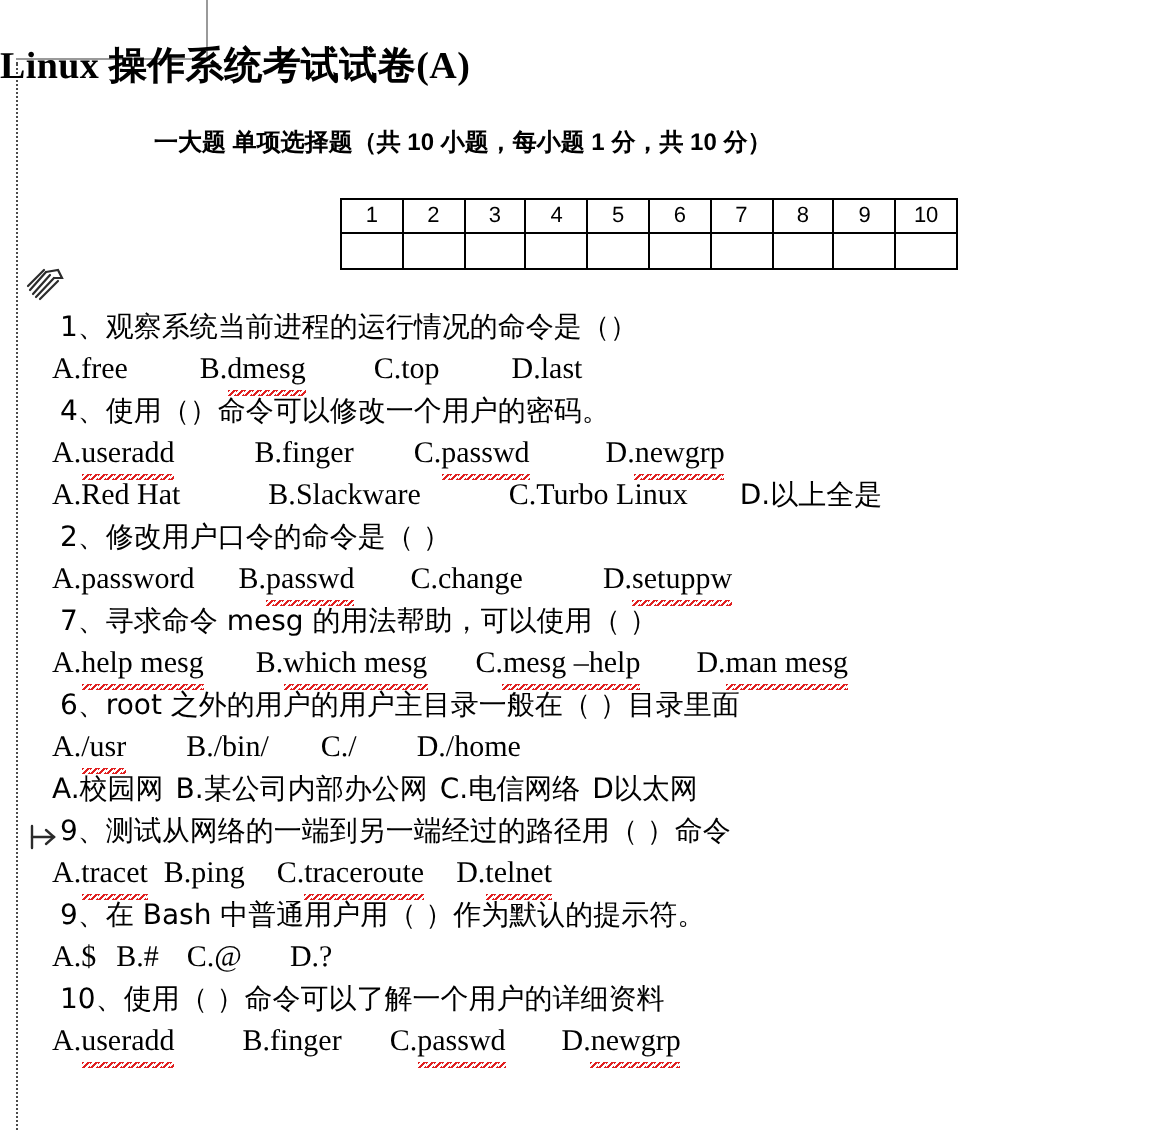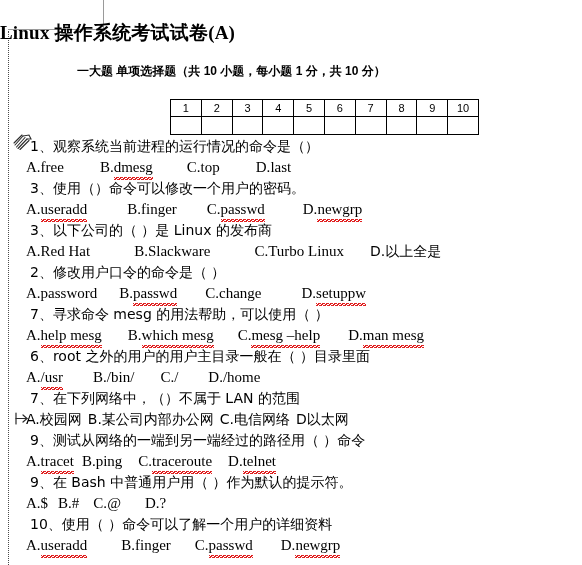--- a/index.html
+++ b/index.html
@@ -100,21 +100,21 @@
     line-height: 16px;
   }
   .answer-table tr.answers td {
     height: 17px;
   }
 
   
   .qblock {
     position: absolute;
     left: 0;
-    top: 136px;
+    top: 154px;
     width: 484px;
   }
   .line {
     position: relative;
     font-size: 15px;
     line-height: 21px;
     white-space: nowrap;
     height: 21px;
   }
   .line.q {            
@@ -197,31 +197,29 @@
         <td></td>
         <td></td>
         <td></td>
       </tr>
     </tbody>
   </table>
 
   <div class="qblock" id="questions-container">
       <div class="line q"><span class="cjk">1、观察系统当前进程的运行情况的命令是（）</span></div>
       <div class="line o"><span class="lat"><span>A.</span><span>free</span></span><span class="gap" style="width: 36px;">&nbsp;</span><span class="lat"><span>B.</span><span class="sq">dmesg</span></span><span class="gap" style="width: 34px;">&nbsp;</span><span class="lat"><span>C.</span><span>top</span></span><span class="gap" style="width: 36px;">&nbsp;</span><span class="lat"><span>D.</span><span>last</span></span></div>
-      <div class="line q"><span class="cjk">3、使用（）命令可以修改一个用户的密码。</span></div>
+      <div class="line q"><span class="cjk">4、使用（）命令可以修改一个用户的密码。</span></div>
       <div class="line o"><span class="lat"><span>A.</span><span class="sq">useradd</span></span><span class="gap" style="width: 40px;">&nbsp;</span><span class="lat"><span>B.</span><span>finger</span></span><span class="gap" style="width: 30px;">&nbsp;</span><span class="lat"><span>C.</span><span class="sq">passwd</span></span><span class="gap" style="width: 38px;">&nbsp;</span><span class="lat"><span>D.</span><span class="sq">newgrp</span></span></div>
-      <div class="line q"><span class="cjk">3、以下公司的（ ）是 Linux 的发布商</span></div>
       <div class="line o"><span class="lat"><span>A.</span><span>Red  Hat</span></span><span class="gap" style="width: 44px;">&nbsp;</span><span class="lat"><span>B.</span><span>Slackware</span></span><span class="gap" style="width: 44px;">&nbsp;</span><span class="lat"><span>C.</span><span>Turbo Linux</span></span><span class="gap" style="width: 26px;">&nbsp;</span><span class="cjk"><span>D.</span><span>以上全是</span></span></div>
       <div class="line q"><span class="cjk">2、修改用户口令的命令是（ ）</span></div>
       <div class="line o"><span class="lat"><span>A.</span><span>password</span></span><span class="gap" style="width: 22px;">&nbsp;</span><span class="lat"><span>B.</span><span class="sq">passwd</span></span><span class="gap" style="width: 28px;">&nbsp;</span><span class="lat"><span>C.</span><span>change</span></span><span class="gap" style="width: 40px;">&nbsp;</span><span class="lat"><span>D.</span><span class="sq">setuppw</span></span></div>
       <div class="line q"><span class="cjk">7、寻求命令 mesg 的用法帮助，可以使用（ ）</span></div>
       <div class="line o"><span class="lat"><span>A.</span><span class="sq">help mesg</span></span><span class="gap" style="width: 26px;">&nbsp;</span><span class="lat"><span>B.</span><span class="sq">which mesg</span></span><span class="gap" style="width: 24px;">&nbsp;</span><span class="lat"><span>C.</span><span class="sq">mesg –help</span></span><span class="gap" style="width: 28px;">&nbsp;</span><span class="lat"><span>D.</span><span class="sq">man mesg</span></span></div>
       <div class="line q"><span class="cjk">6、root 之外的用户的用户主目录一般在（ ）目录里面</span></div>
       <div class="line o"><span class="lat"><span>A.</span><span class="sq">/usr</span></span><span class="gap" style="width: 30px;">&nbsp;</span><span class="lat"><span>B.</span><span>/bin/</span></span><span class="gap" style="width: 26px;">&nbsp;</span><span class="lat"><span>C.</span><span>/</span></span><span class="gap" style="width: 30px;">&nbsp;</span><span class="lat"><span>D.</span><span>/home</span></span></div>
-      <div class="line q"><span class="cjk">7、在下列网络中，（）不属于 LAN 的范围</span></div>
       <div class="line o"><span class="cjk"><span>A.</span><span>校园网</span></span><span class="gap" style="width: 6px;">&nbsp;</span><span class="cjk"><span>B.</span><span>某公司内部办公网</span></span><span class="gap" style="width: 6px;">&nbsp;</span><span class="cjk"><span>C.</span><span>电信网络</span></span><span class="gap" style="width: 6px;">&nbsp;</span><span class="cjk"><span>D</span><span>以太网</span></span></div>
       <div class="line q"><span class="cjk">9、测试从网络的一端到另一端经过的路径用（ ）命令</span></div>
       <div class="line o"><span class="lat"><span>A.</span><span class="sq">tracet</span></span><span class="gap" style="width: 8px;">&nbsp;</span><span class="lat"><span>B.</span><span>ping</span></span><span class="gap" style="width: 16px;">&nbsp;</span><span class="lat"><span>C.</span><span class="sq">traceroute</span></span><span class="gap" style="width: 16px;">&nbsp;</span><span class="lat"><span>D.</span><span class="sq">telnet</span></span></div>
       <div class="line q"><span class="cjk">9、在 Bash 中普通用户用（ ）作为默认的提示符。</span></div>
       <div class="line o"><span class="lat"><span>A.</span><span>$</span></span><span class="gap" style="width: 10px;">&nbsp;</span><span class="lat"><span>B.</span><span>#</span></span><span class="gap" style="width: 14px;">&nbsp;</span><span class="lat"><span>C.</span><span>@</span></span><span class="gap" style="width: 24px;">&nbsp;</span><span class="lat"><span>D.</span><span>?</span></span></div>
       <div class="line q"><span class="cjk">10、使用（ ）命令可以了解一个用户的详细资料</span></div>
       <div class="line o"><span class="lat"><span>A.</span><span class="sq">useradd</span></span><span class="gap" style="width: 34px;">&nbsp;</span><span class="lat"><span>B.</span><span>finger</span></span><span class="gap" style="width: 24px;">&nbsp;</span><span class="lat"><span>C.</span><span class="sq">passwd</span></span><span class="gap" style="width: 28px;">&nbsp;</span><span class="lat"><span>D.</span><span class="sq">newgrp</span></span></div>
     </div>
 
   <div class="annot annot-scribble">

